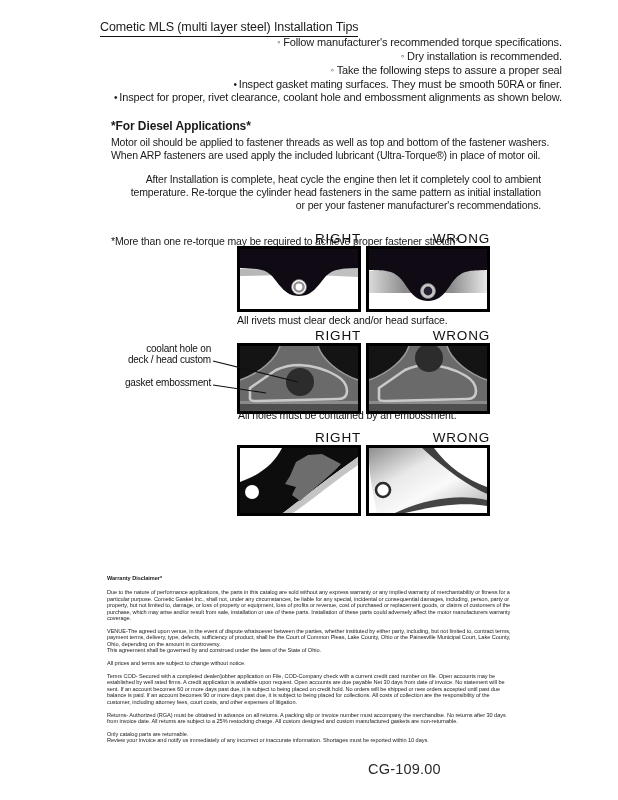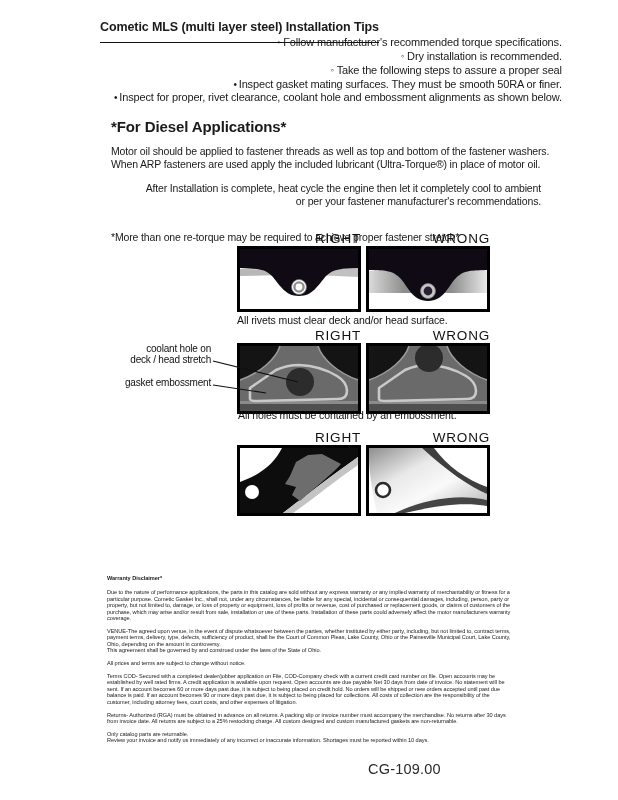--- a/index.html
+++ b/index.html
@@ -4,33 +4,33 @@
 <style>
   html,body{margin:0;padding:0;background:#ffffff;}
   .page{
     position:relative;width:618px;height:800px;background:#ffffff;overflow:hidden;
     font-family:"Liberation Sans","DejaVu Sans",sans-serif;color:#1a1a1a;
   }
   .abs{position:absolute;}
 
   
   .doc-title{
-    left:100px;top:20px;font-size:12.5px;font-weight:bold;letter-spacing:-0.1px;
-    border-bottom:1.5px solid #111;padding-bottom:8px;white-space:nowrap;
+    left:100px;top:20px;font-size:12.5px;font-weight:normal;letter-spacing:-0.1px;
+    border-bottom:1.5px solid #111;padding-bottom:2px;white-space:nowrap;
   }
   .tips{left:90px;top:36px;font-size:11px;letter-spacing:-0.15px;line-height:13px;text-align:right;}
   .tip-row{white-space:nowrap;}
   .tip-row::before{content:"\25E6";font-size:9px;margin-right:3px;position:relative;top:-1px;}
   .subtips{margin-left:24px;}
   .subtip-row{white-space:nowrap;}
   .subtip-row::before{content:"\2022";font-size:10px;margin-right:2px;}
 
   
   .diesel{left:111px;top:120px;width:430px;font-size:10.5px;letter-spacing:-0.15px;line-height:13px;}
-  .diesel-heading{font-size:15px;font-weight:bold;margin:0 0 12px 0;letter-spacing:-0.1px;}
+  .diesel-heading{font-size:12px;font-weight:bold;margin:0 0 3px 0;letter-spacing:-0.1px;}
   .dpara{margin:0 0 5px 0;}
   .dline{white-space:nowrap;}
   .dnote{margin-top:23px;white-space:nowrap;}
 
   
   .fig-label{font-size:13.5px;letter-spacing:0.8px;color:#111;text-align:right;width:124px;}
   .fig-caption{font-size:10.5px;letter-spacing:-0.1px;line-height:12px;color:#111;white-space:nowrap;}
   .fig-box{width:124px;}
   .side-label{font-size:10px;letter-spacing:-0.2px;line-height:11px;text-align:right;width:111px;color:#111;}
 
@@ -60,20 +60,21 @@
   </div>
 
   <div class="abs diesel">
     <div class="diesel-heading">*For Diesel Applications*</div>
     <div class="dpara">
       <div class="dline">Motor oil should be applied to fastener threads as well as top and bottom of the fastener washers.</div>
       <div class="dline">When ARP fasteners are used apply the included lubricant (Ultra-Torque®) in place of motor oil.</div>
     </div>
     <div class="dpara" style="margin-top:11px;text-align:right;">
       <div class="dline">After Installation is complete, heat cycle the engine then let it completely cool to ambient</div>
+      <div class="dline">temperature. Re-torque the cylinder head fasteners in the same pattern as initial installation</div>
       <div class="dline">or per your fastener manufacturer's recommendations.</div>
     </div>
     <div class="dnote">*More than one re-torque may be required to achieve proper fastener stretch*</div>
   </div>
 
   <div class="abs fig-label" style="left:237px;top:231px;">RIGHT</div>
   <div class="abs fig-label" style="left:366px;top:231px;">WRONG</div>
 
   <svg class="abs fig-box" style="left:237px;top:246px;" width="124" height="66" viewBox="0 0 124 66">
     <rect x="0" y="0" width="124" height="66" fill="#ffffff"></rect>
@@ -102,21 +103,21 @@
     <rect x="1.5" y="1.5" width="121" height="63" fill="none" stroke="#000000" stroke-width="3"></rect>
   </svg>
 
   <div class="abs fig-caption" style="left:237px;top:314px;">All rivets must clear deck and/or head surface.</div>
 
   <div class="abs fig-label" style="left:237px;top:328px;">RIGHT</div>
   <div class="abs fig-label" style="left:366px;top:328px;">WRONG</div>
 
   <div class="abs side-label" style="left:100px;top:343px;">
     <div>coolant hole on</div>
-    <div>deck / head stretch</div>
+    <div>deck / head custom</div>
   </div>
   <div class="abs side-label" style="left:100px;top:377px;">gasket embossment</div>
 
   <svg class="abs fig-box" style="left:237px;top:343px;" width="124" height="71" viewBox="0 0 124 71">
     <rect x="3" y="3" width="118" height="65" fill="#6a6a6a"></rect>
     <rect x="3" y="58" width="118" height="3" fill="#8b8b8b"></rect>
     <rect x="3" y="61" width="118" height="7" fill="#4f4f4f"></rect>
     <path d="M3,3 L43,3 C39,16 23,30 3,37 Z" fill="#141414"></path>
     <path d="M43,3 C39,16 23,30 3,37" fill="none" stroke="#9a9a9a" stroke-width="1.6"></path>
     <path d="M121,3 L81,3 C85,16 101,30 121,37 Z" fill="#141414"></path>

